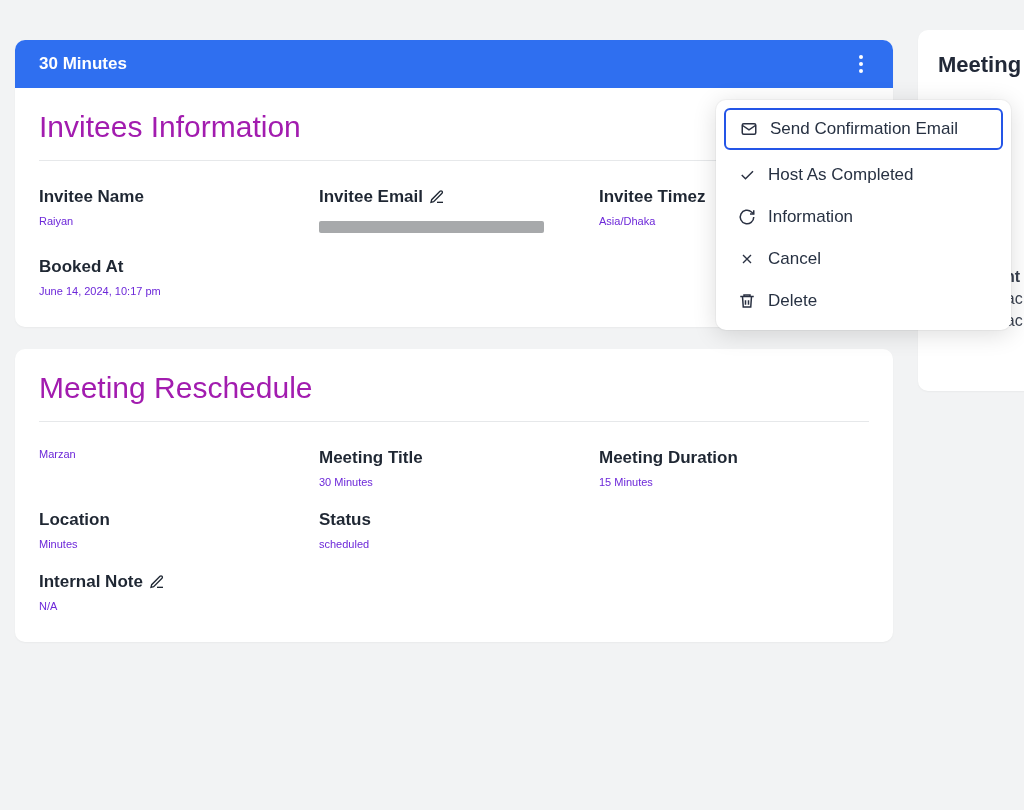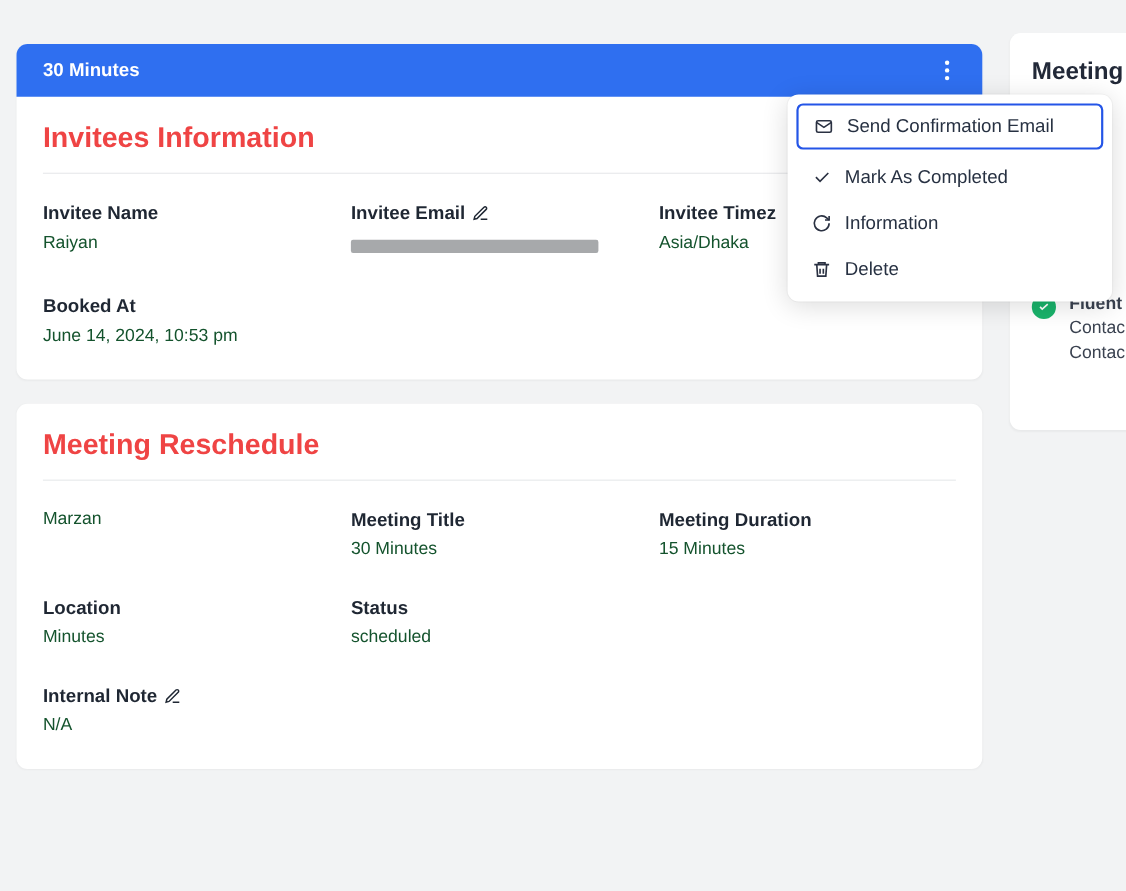--- a/index.html
+++ b/index.html
@@ -48,46 +48,46 @@
   }
   .more-btn span {
     width: 4px; height: 4px; background: #fff; border-radius: 50%;
     margin: 1.5px 0;
   }
   .more-btn { flex-direction: column; }
 
   .card-body { padding: 22px 24px 30px 24px; }
 
   h2.section-title {
-    font-size: 26px;
-    font-weight: 700;
-    color: #ef4444;
+    font-size: 30px;
+    font-weight: 400;
+    color: #a21caf;
     margin-bottom: 16px;
   }
 
   .divider { border: none; border-top: 1px solid #e6e8ea; margin-bottom: 26px; }
 
   .grid {
     display: grid;
     grid-template-columns: 280px 280px 1fr;
-    row-gap: 34px;
+    row-gap: 22px;
   }
 
   .field-label {
     font-size: 17px;
     font-weight: 700;
     color: #1f2733;
     display: flex;
     align-items: center;
     gap: 6px;
     margin-bottom: 8px;
   }
   .field-value {
-    font-size: 16px;
-    color: #14532d;
+    font-size: 11px;
+    color: #6d28d9;
   }
 
   .redacted {
     display: inline-block;
     width: 225px; height: 12px;
     background: #a7a9ab;
     border-radius: 2px;
     margin-top: 6px;
   }
 
@@ -95,21 +95,21 @@
     width: 16px; height: 16px; display: inline-flex; align-items:center; justify-content:center;
     color: #1f2733;
   }
 
   
   .full { grid-column: 1 / -1; }
 
   
   .dropdown {
     position: absolute;
-    top: 86px;
+    top: 100px;
     left: 716px;
     width: 295px;
     background: #fff;
     border-radius: 10px;
     box-shadow: 0 4px 24px rgba(0,0,0,0.14), 0 0 0 1px rgba(0,0,0,0.03);
     padding: 8px 0;
     z-index: 20;
   }
   .menu-item {
     display: flex;
@@ -199,21 +199,21 @@
           </div>
         </div>
 
         <div>
           <div class="field-label">Invitee Timez</div>
           <div class="field-value">Asia/Dhaka</div>
         </div>
 
         <div class="full">
           <div class="field-label">Booked At</div>
-          <div class="field-value">June 14, 2024, 10:53 pm</div>
+          <div class="field-value">June 14, 2024, 10:17 pm</div>
         </div>
       </div>
     </div>
   </div>
 
   <div class="card">
     <div class="card-body">
       <h2 class="section-title">Meeting Reschedule</h2>
       <hr class="divider">
 
@@ -267,30 +267,38 @@
         </svg>
     </span>
     <span>Send Confirmation Email</span>
   </div>
   <div class="menu-item">
     <span class="menu-icon">
       <svg viewBox="0 0 24 24" width="18" height="18" fill="none" stroke="#2a3142" stroke-width="2">
           <path d="M5 12l5 5L20 7"></path>
         </svg>
     </span>
-    <span>Mark As Completed</span>
+    <span>Host As Completed</span>
   </div>
   <div class="menu-item">
     <span class="menu-icon">
       <svg viewBox="0 0 24 24" width="18" height="18" fill="none" stroke="#2a3142" stroke-width="2">
           <path d="M21 12a9 9 0 1 1-3-6.7L21 8"></path>
           <path d="M21 3v5h-5"></path>
         </svg>
     </span>
     <span>Information</span>
+  </div>
+  <div class="menu-item">
+    <span class="menu-icon">
+      <svg viewBox="0 0 24 24" width="16" height="16" fill="none" stroke="#2a3142" stroke-width="2">
+          <path d="M18 6 6 18M6 6l12 12"></path>
+        </svg>
+    </span>
+    <span>Cancel</span>
   </div>
   <div class="menu-item">
     <span class="menu-icon">
       <svg viewBox="0 0 24 24" width="18" height="18" fill="none" stroke="#2a3142" stroke-width="2">
           <path d="M3 6h18"></path>
           <path d="M8 6V4h8v2"></path>
           <path d="M6 6l1 14h10l1-14"></path>
           <path d="M10 11v6M14 11v6"></path>
         </svg>
     </span>

